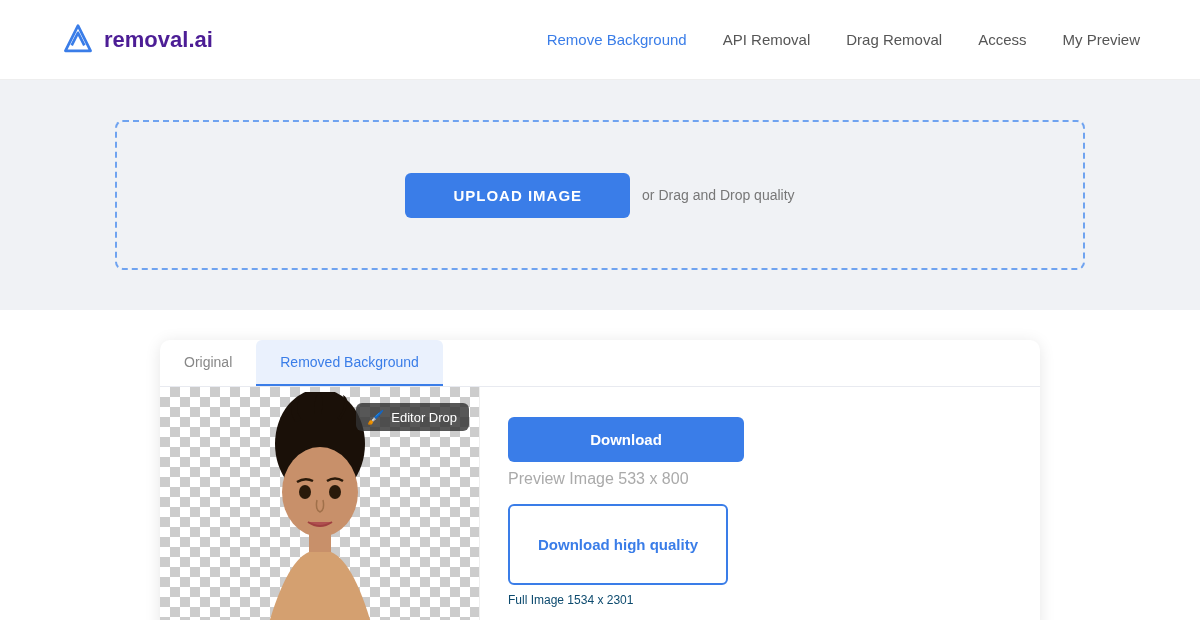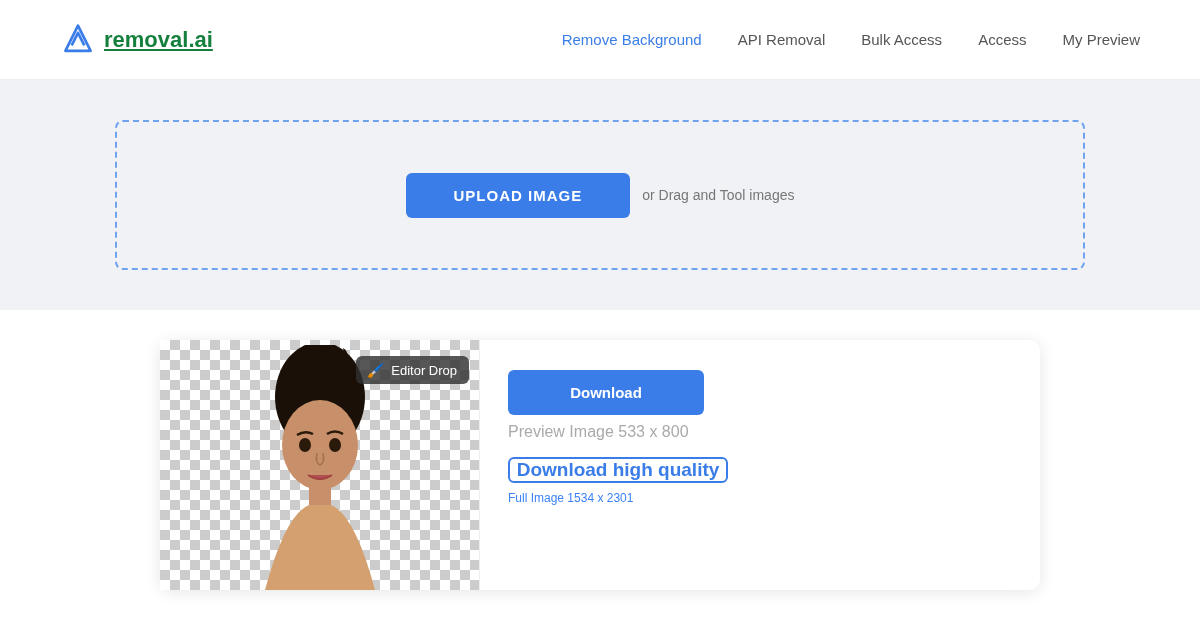--- a/index.html
+++ b/index.html
@@ -20,22 +20,21 @@
       align-items: center;
       gap: 8px;
     }
     .logo-icon {
       width: 36px;
       height: 36px;
     }
     .logo-text {
       font-size: 22px;
       font-weight: 600;
-      color: #15803d;
-      text-decoration: underline;
+      color: #4c1d95;
     }
     .nav {
       display: flex;
       align-items: center;
       gap: 36px;
     }
     .nav-item {
       font-size: 15px;
       font-weight: 500;
       color: #555;
@@ -175,43 +174,43 @@
     }
     .download-btn {
       background: #3a7de8;
       color: #fff;
       border: none;
       border-radius: 6px;
       padding: 14px 0;
       font-size: 15px;
       font-weight: 600;
       cursor: pointer;
-      width: 196px;
+      width: 236px;
       text-align: center;
     }
     .download-hint {
       font-size: 16px;
       color: #aaa;
       margin-top: -8px;
     }
     .download-hq-btn {
       background: #fff;
       color: #3a7de8;
       border: 2px solid #3a7de8;
       border-radius: 6px;
-      padding: 0 0;
-      font-size: 19px;
+      padding: 30px 0;
+      font-size: 15px;
       font-weight: 600;
       cursor: pointer;
       width: 220px;
       text-align: center;
     }
     .download-hq-hint {
       font-size: 12px;
-      color: #3b82f6;
+      color: #0c4a6e;
       margin-top: -8px;
     }
 
     
     .person-svg {
       display: block;
     }
   </style>
 </head>
 <body>
@@ -220,36 +219,40 @@
   <div class="logo">
     <svg class="logo-icon" viewBox="0 0 40 40" fill="none" xmlns="http://www.w3.org/2000/svg">
       <path d="M20 4 L34 32 H6 Z" fill="none" stroke="#3a7de8" stroke-width="3" stroke-linejoin="round"></path>
       <path d="M13 26 L20 12 L27 26" fill="none" stroke="#3a7de8" stroke-width="3" stroke-linejoin="round"></path>
     </svg>
     <span class="logo-text">removal.ai</span>
   </div>
   <nav class="nav">
     <a class="nav-item active">Remove Background</a>
     <a class="nav-item">API Removal</a>
-    <a class="nav-item">Bulk Access</a>
+    <a class="nav-item">Drag Removal</a>
     <a class="nav-item">Access</a>
     <a class="nav-item">My Preview</a>
   </nav>
 </header>
 
 <section class="upload-section">
   <div class="upload-dropzone">
     <button class="upload-btn">UPLOAD IMAGE</button>
-    <span class="upload-hint">or Drag and Tool images</span>
+    <span class="upload-hint">or Drag and Drop quality</span>
   </div>
 </section>
 
 <section class="preview-section">
   <div class="preview-card">
 
+    <div class="tabs">
+      <div class="tab">Original</div>
+      <div class="tab active">Removed Background</div>
+    </div>
 
     <div class="preview-content">
 
       <div class="image-area">
 
         <div class="editor-tool-badge">
           <span class="brush-icon">🖌️</span>
           <span>Editor Drop</span>
         </div>
 

